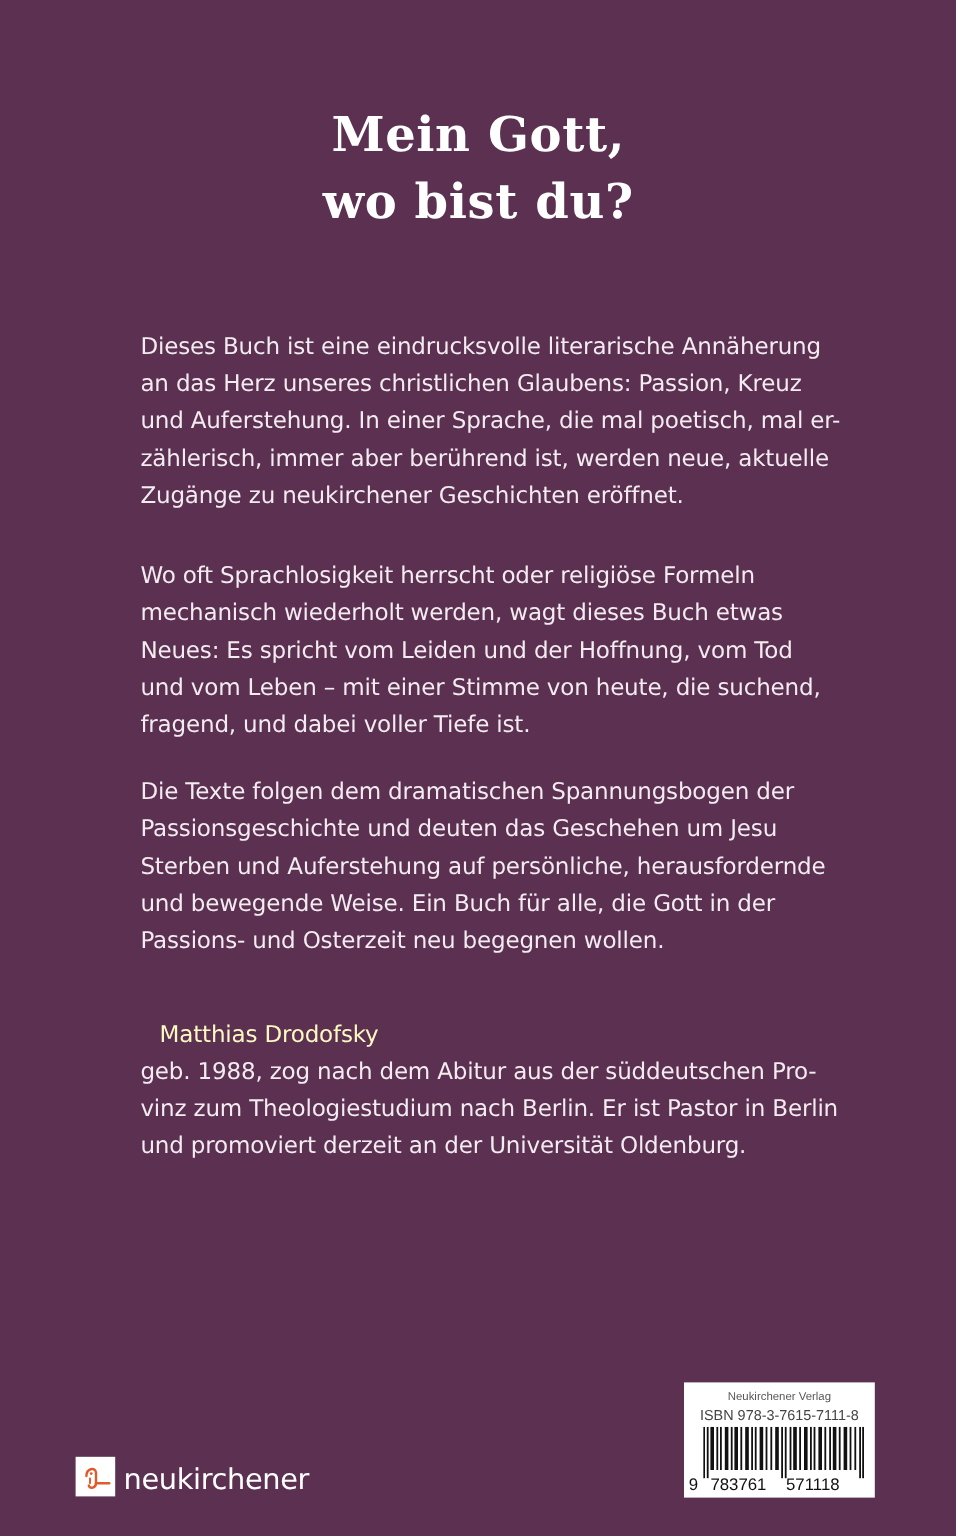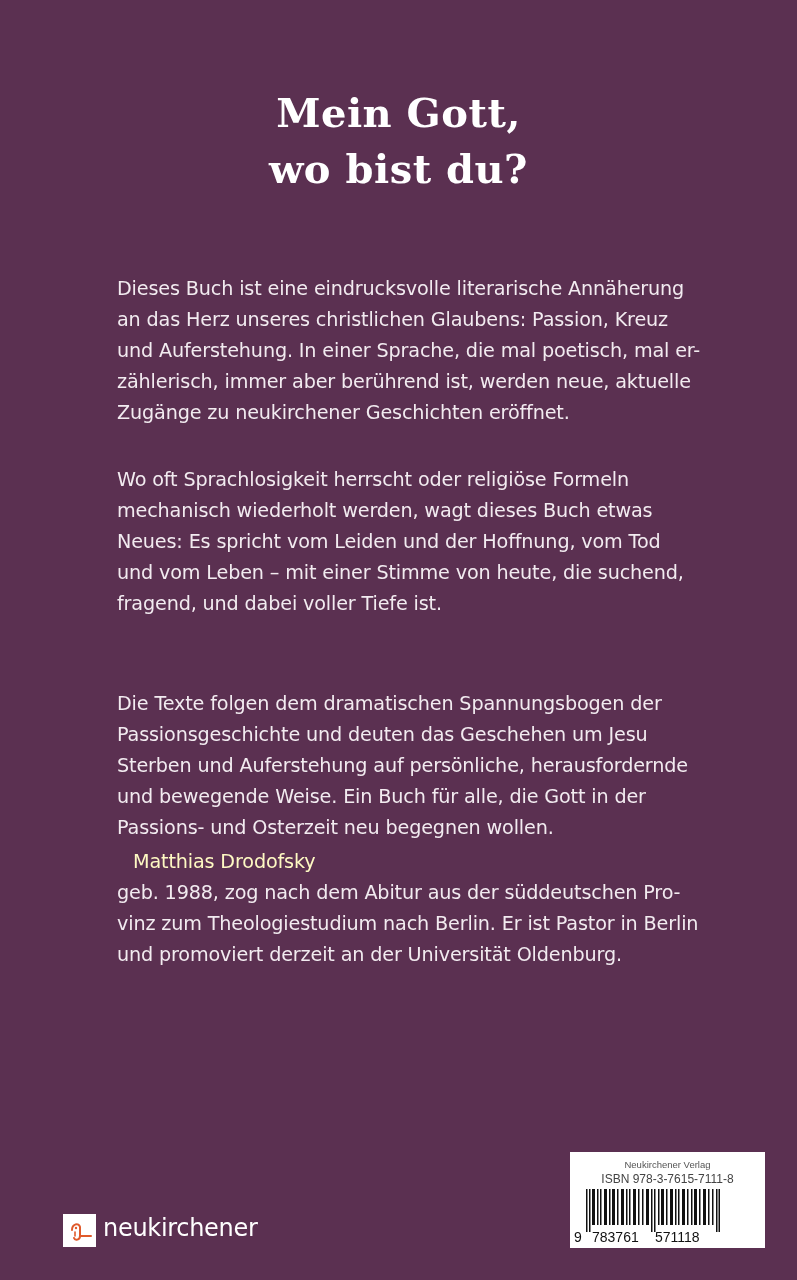--- a/index.html
+++ b/index.html
@@ -23,42 +23,41 @@
     .title span { display: block; }
     .body {
       position: absolute; left: 117px; width: 580px;
       font-size: 19.2px; line-height: 31px;
       color: #f2ebf0;
       letter-spacing: -0.15px;
     }
     .line { display: block; white-space: nowrap; }
     .p1 { top: 273px; }
     .p2 { top: 464px; }
-    .p3 { top: 644px; margin-top: 44px; }
+    .p3 { top: 644px; }
     .author { top: 846px; }
     .author-name { font-weight: normal; display: block; color: #fef9c3; margin-left: 16px; }
     .logo {
       position: absolute; left: 63px; top: 1214px;
-      display: flex; align-items: flex-start;
+      display: flex; align-items: flex-end;
     }
     .logo-mark {
       width: 33px; height: 33px; background: #ffffff;
       display: flex; align-items: center; justify-content: center;
     }
     .logo-text {
       margin-left: 7px;
       font-family: "DejaVu Sans", sans-serif;
       font-size: 24px; color: #ffffff;
       letter-spacing: -0.3px;
     }
     .barcode-box {
       position: absolute; left: 570px; top: 1152px;
       width: 159px; height: 96px; background: #ffffff;
       color: #222;
-      padding-left: 36px;
     }
     .bc-publisher {
       position: absolute; top: 7px; left: 0; right: 0; text-align: center;
       font-family: "Liberation Sans", sans-serif; font-size: 9.5px; color: #555;
     }
     .bc-isbn {
       position: absolute; top: 20px; left: 0; right: 0; text-align: center;
       font-family: "Liberation Sans", sans-serif; font-size: 12px; color: #444;
     }
     .bc-bars {

